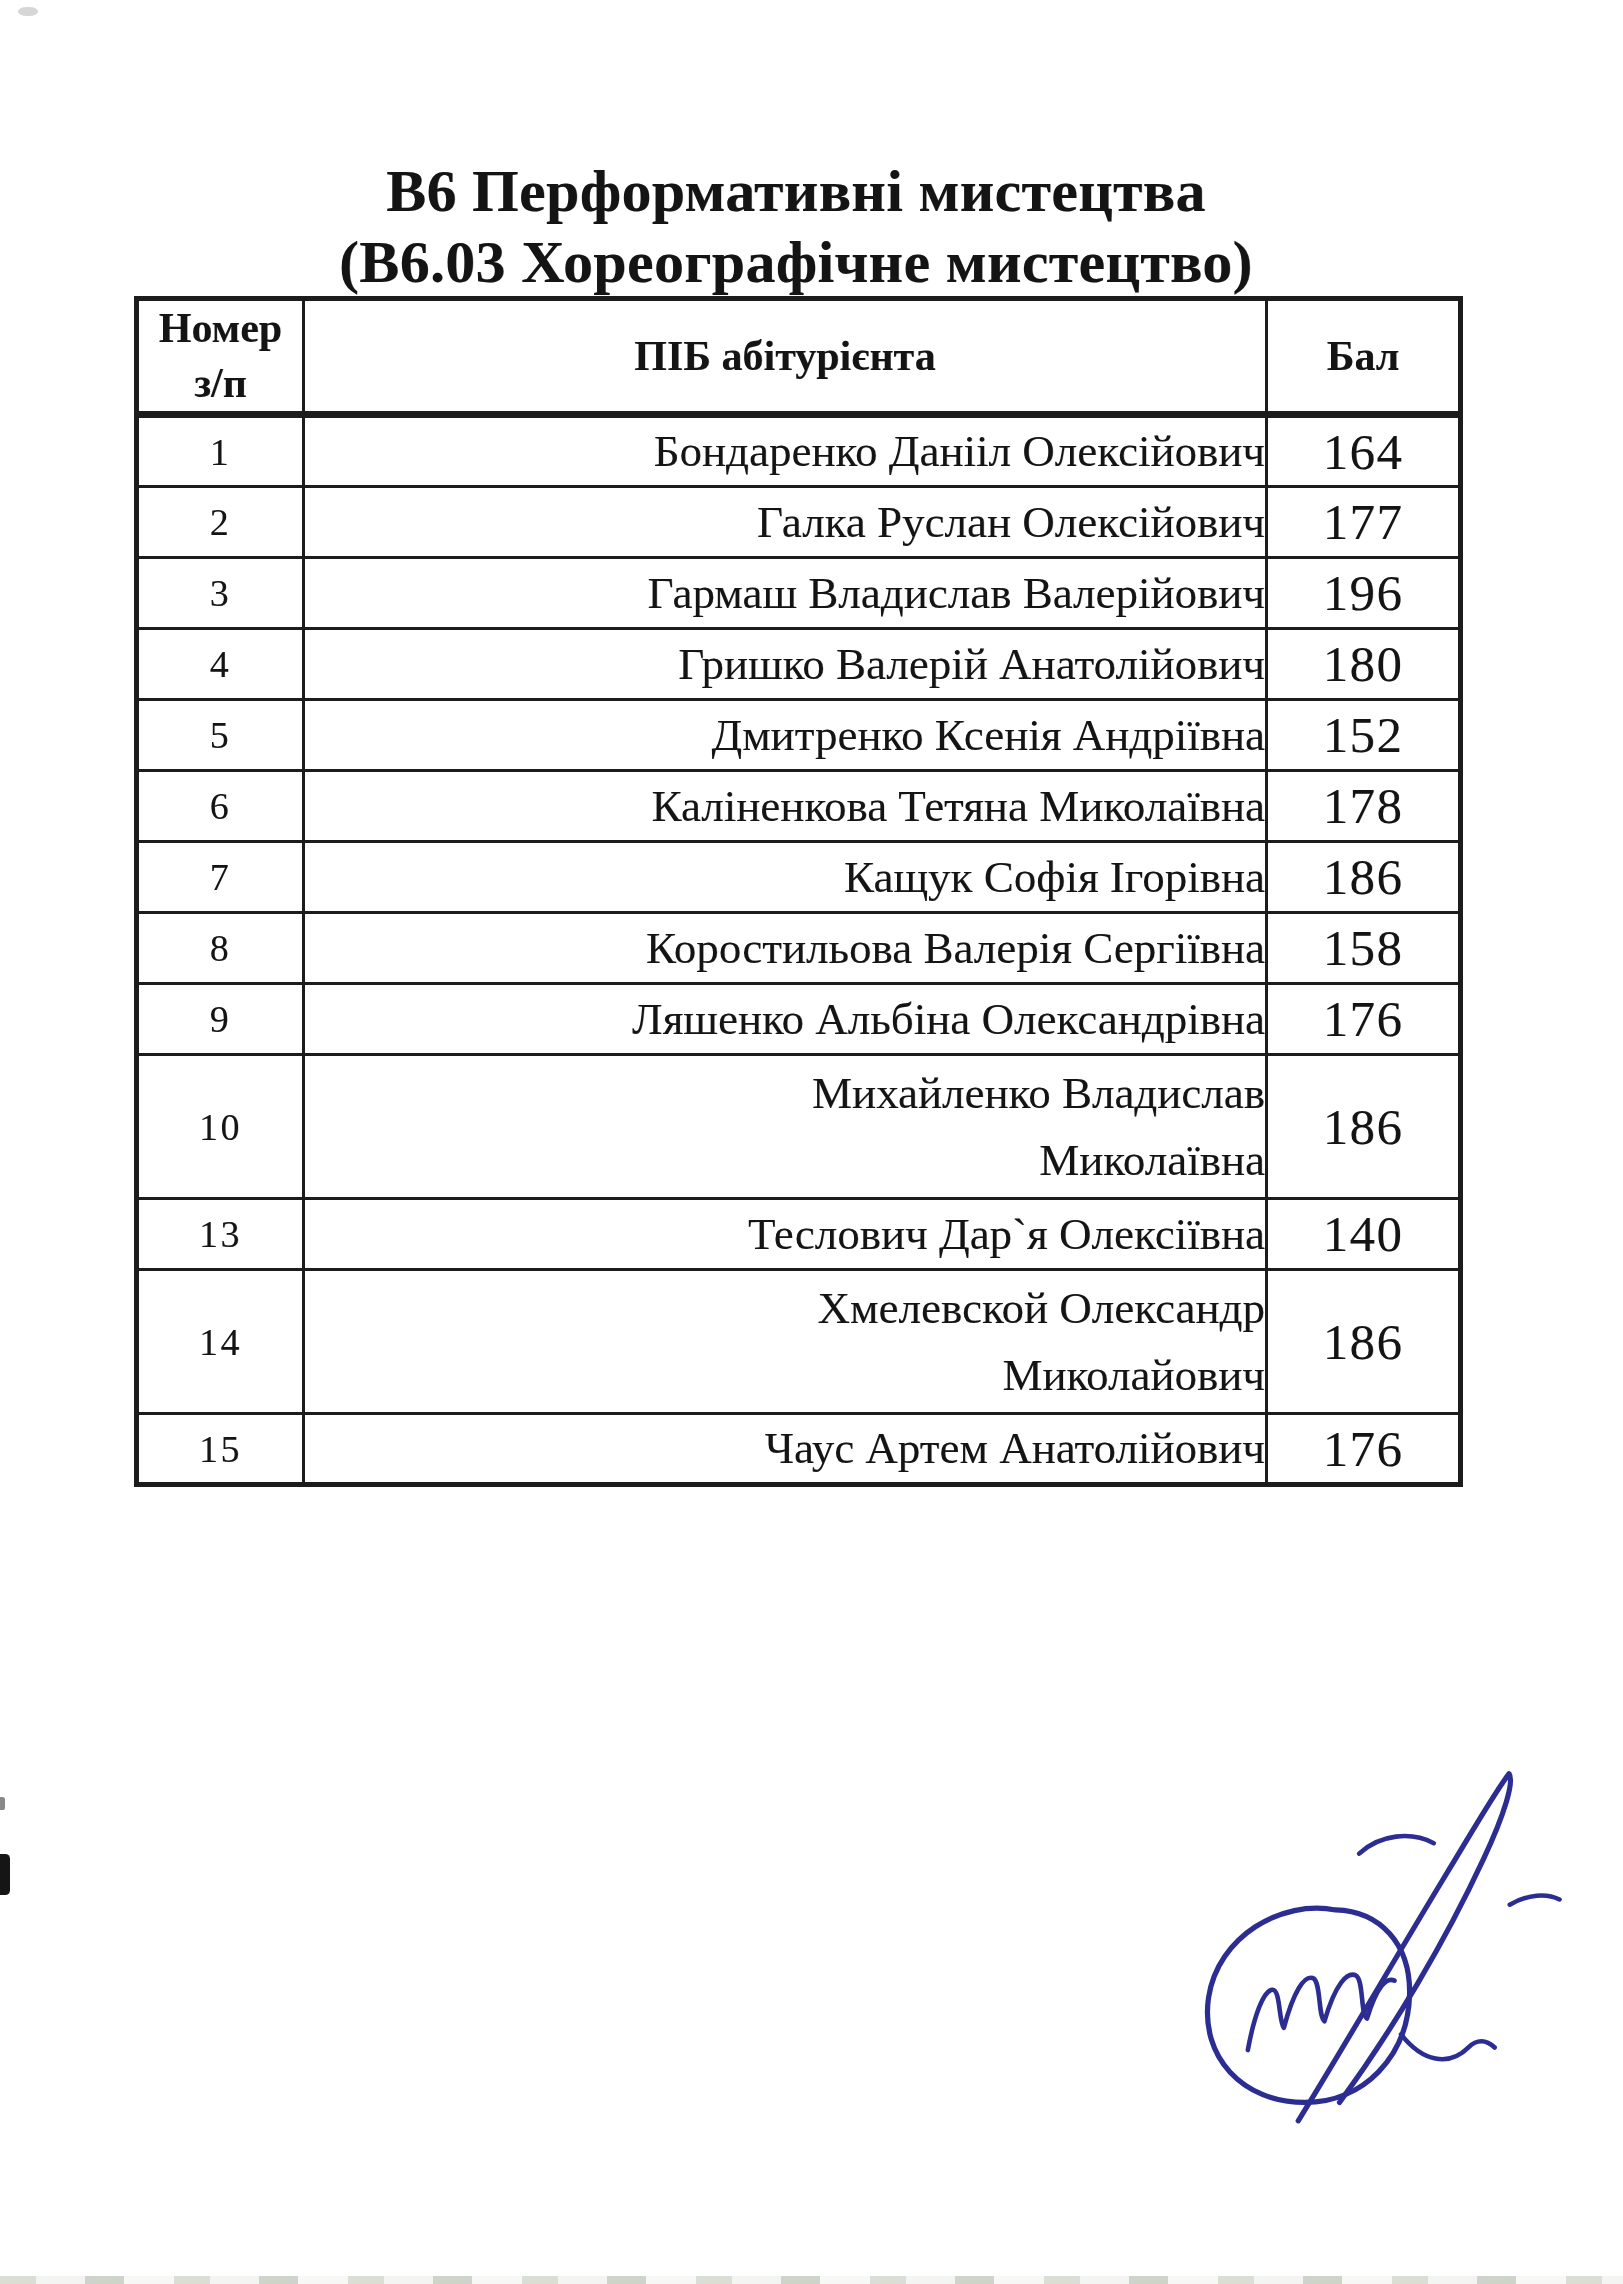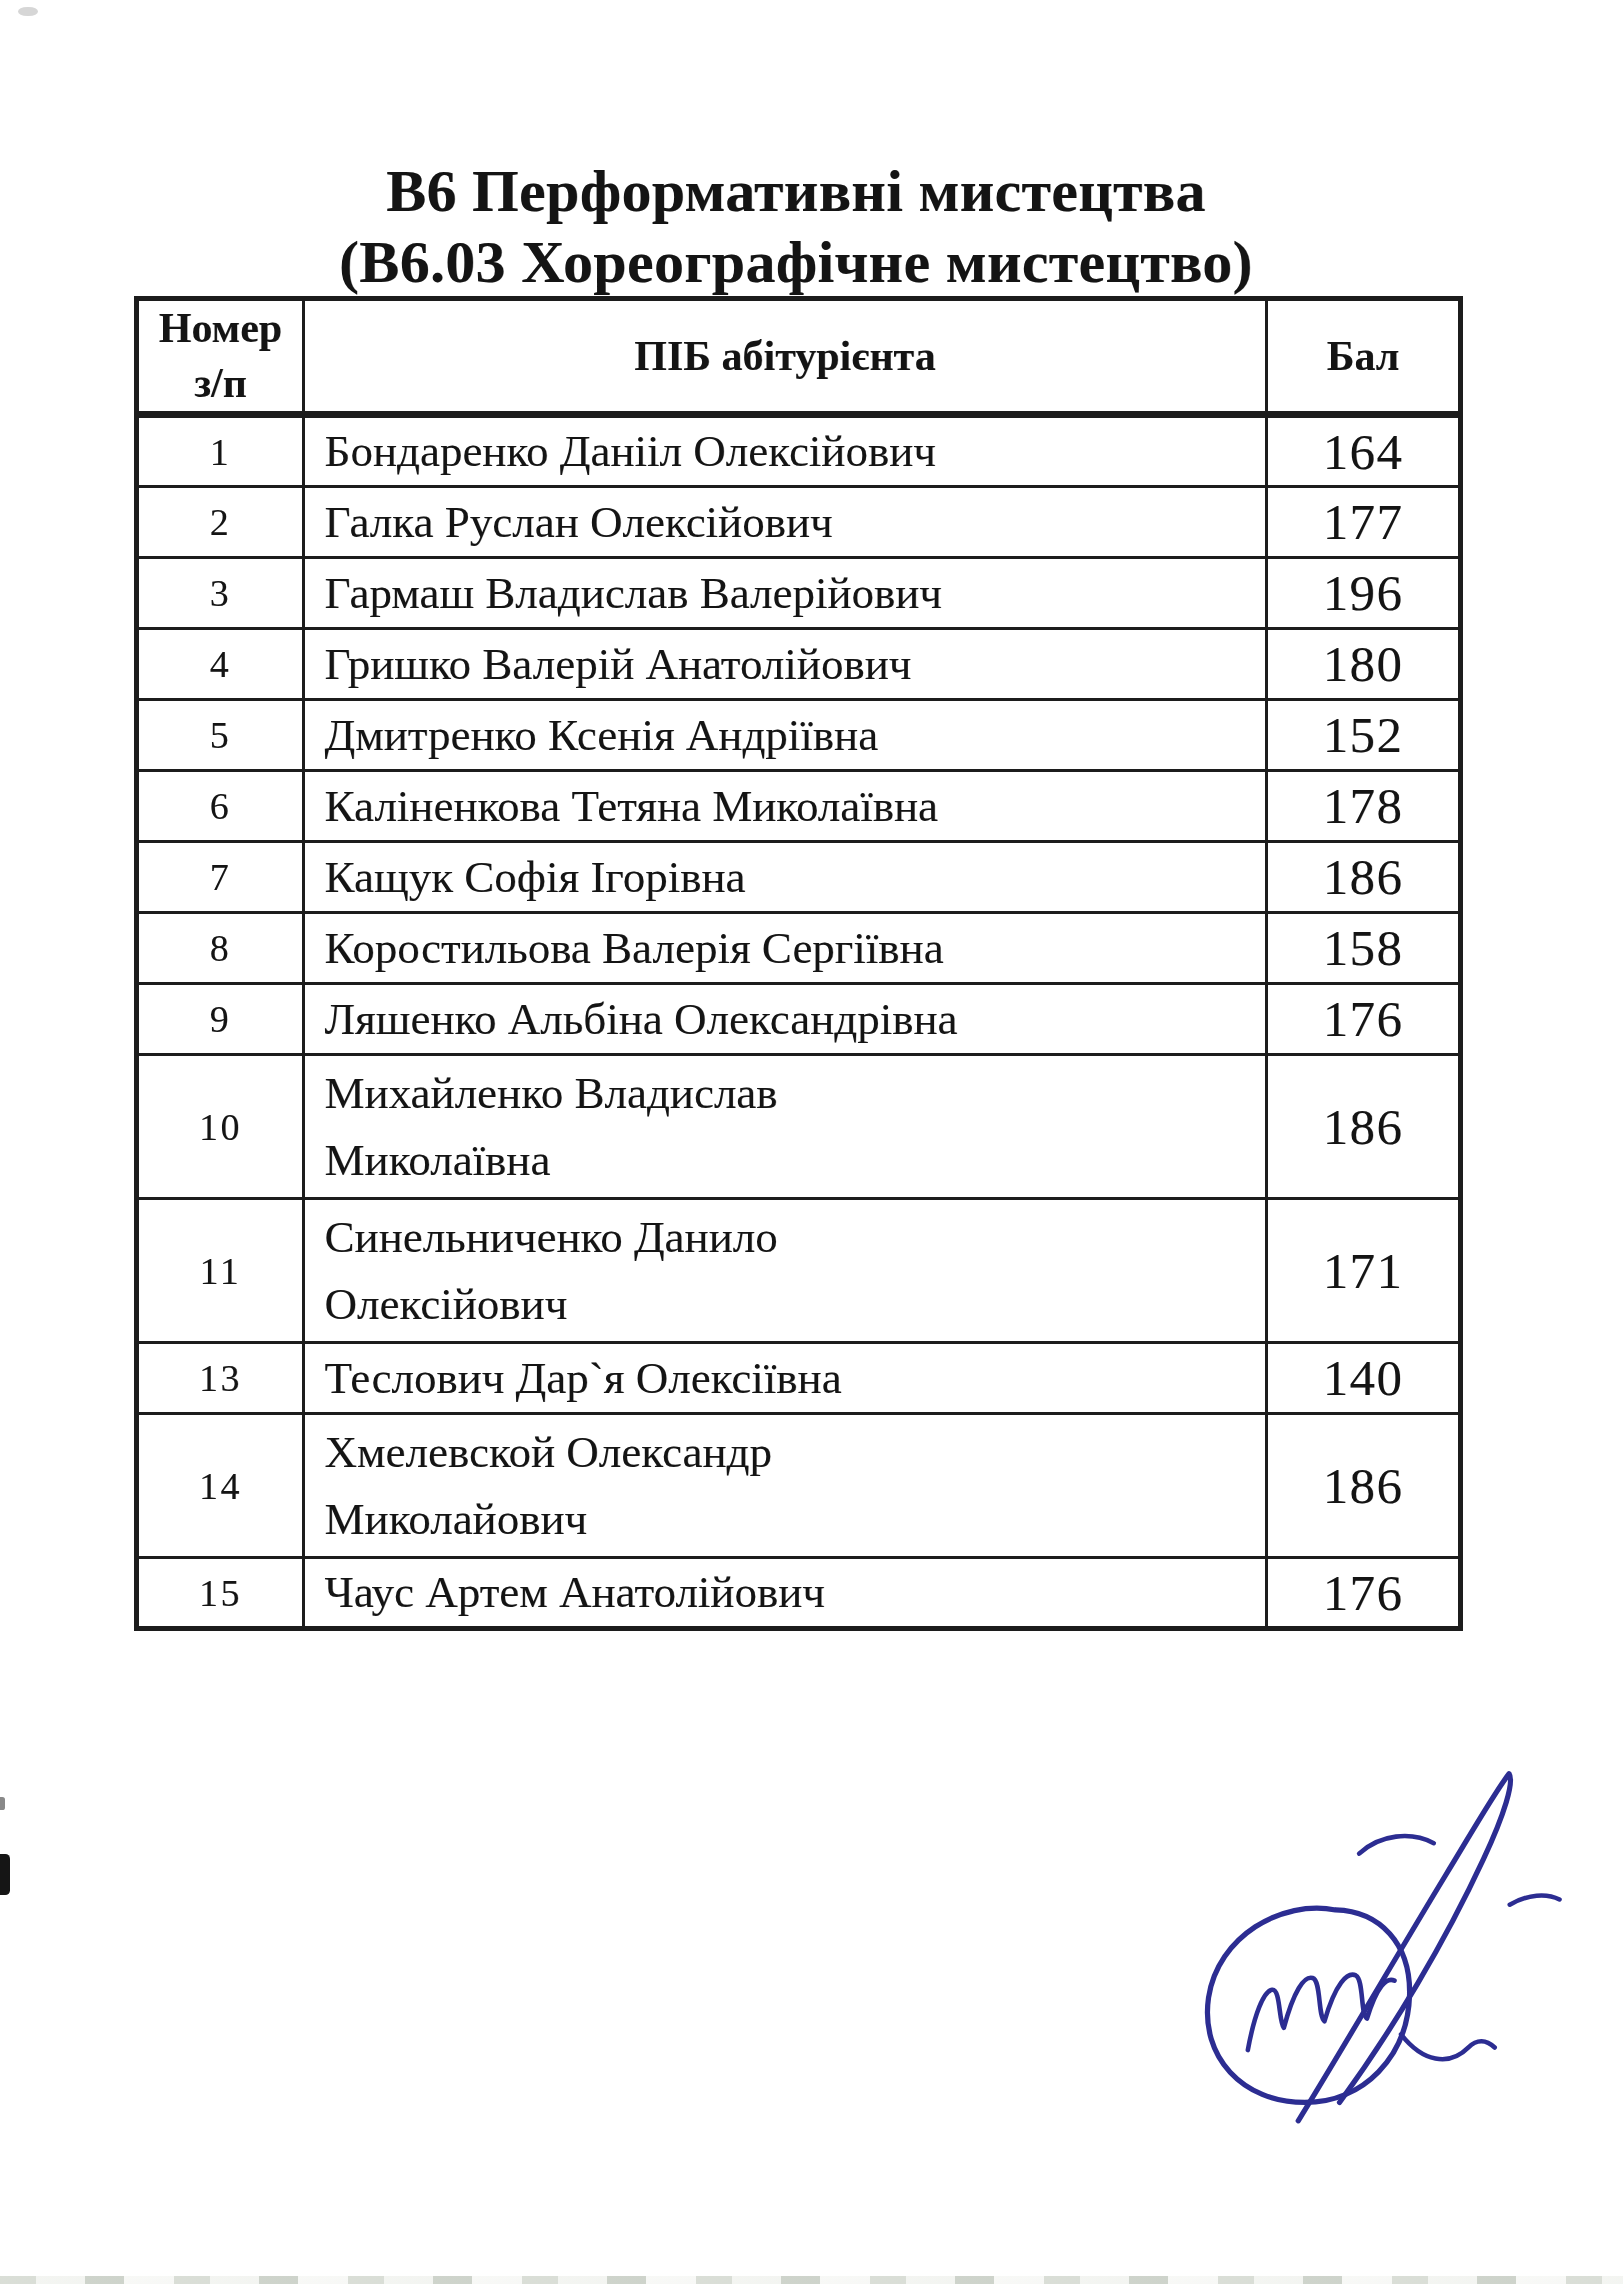--- a/index.html
+++ b/index.html
@@ -61,20 +61,21 @@
   tr.single { height: 71px; }
   tr.double { height: 144px; margin-top: 43px; }
   td.num {
     text-align: center;
     font-size: 38px;
     letter-spacing: 2.6px;
   }
   td.name {
     padding-left: 19.6px;
     font-size: 45px;
+    text-align: right;
   }
   td.name .line {
     line-height: 67px;
     white-space: pre;
   }
   td.score {
     text-align: center;
     font-size: 51px;
     letter-spacing: 1.3px;
   }
@@ -227,28 +228,20 @@
           <td class="score">176</td>
         </tr>
         <tr class="double">
           <td class="num">10</td>
           <td class="name">
             <div class="line">Михайленко Владислав</div>
             <div class="line">Миколаївна</div>
           </td>
           <td class="score">186</td>
         </tr>
-        <tr class="double">
-          <td class="num">11</td>
-          <td class="name">
-            <div class="line">Синельниченко Данило</div>
-            <div class="line">Олексійович</div>
-          </td>
-          <td class="score">171</td>
-        </tr>
         <tr class="single">
           <td class="num">13</td>
           <td class="name">
             <div class="line">Теслович Дар`я Олексіївна</div>
           </td>
           <td class="score">140</td>
         </tr>
         <tr class="double">
           <td class="num">14</td>
           <td class="name">

